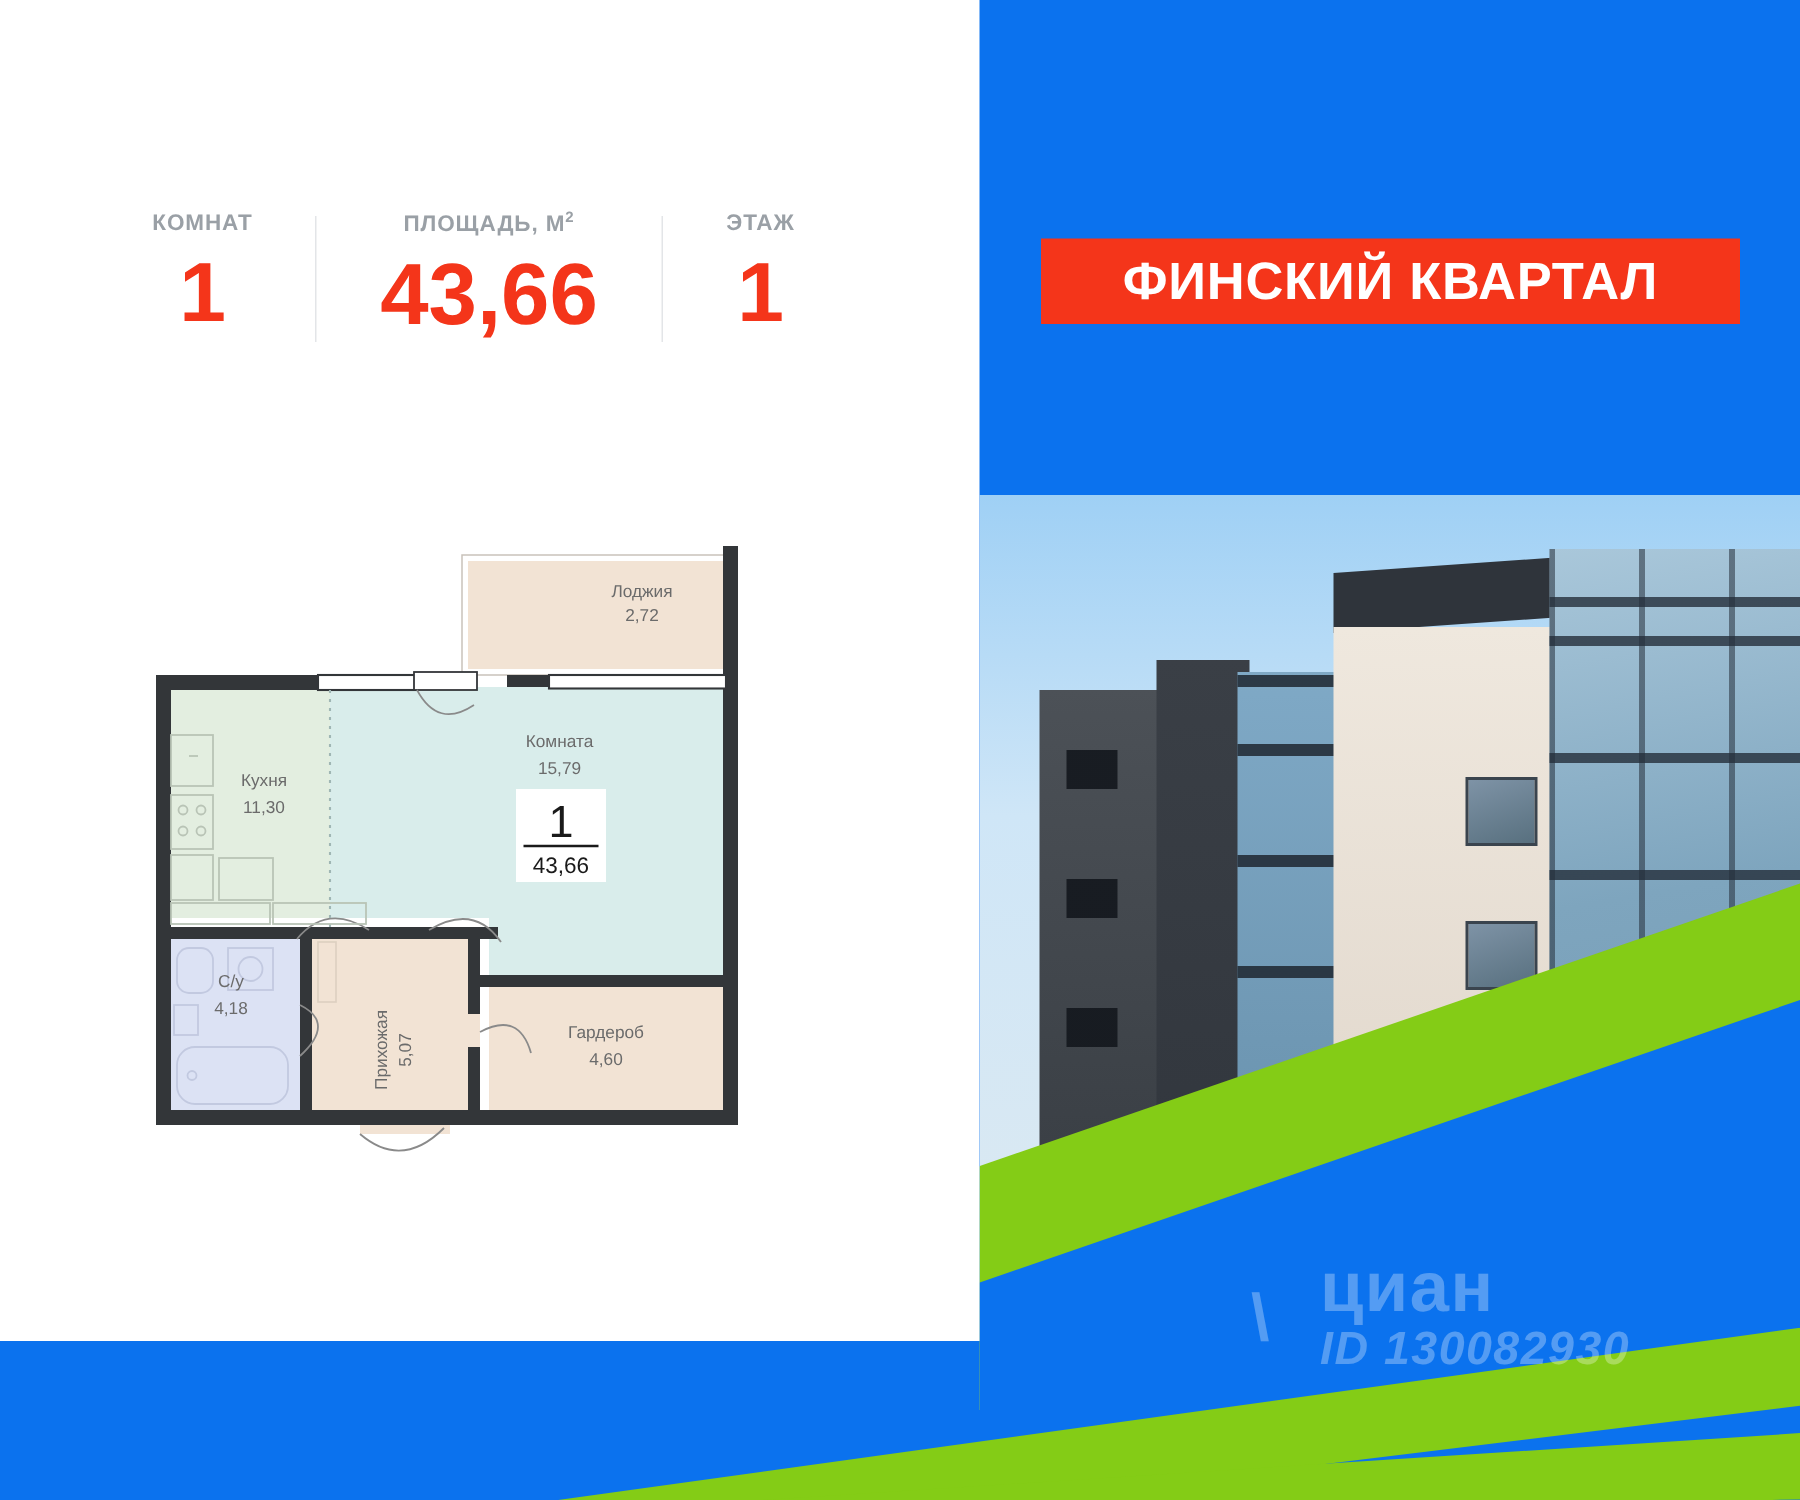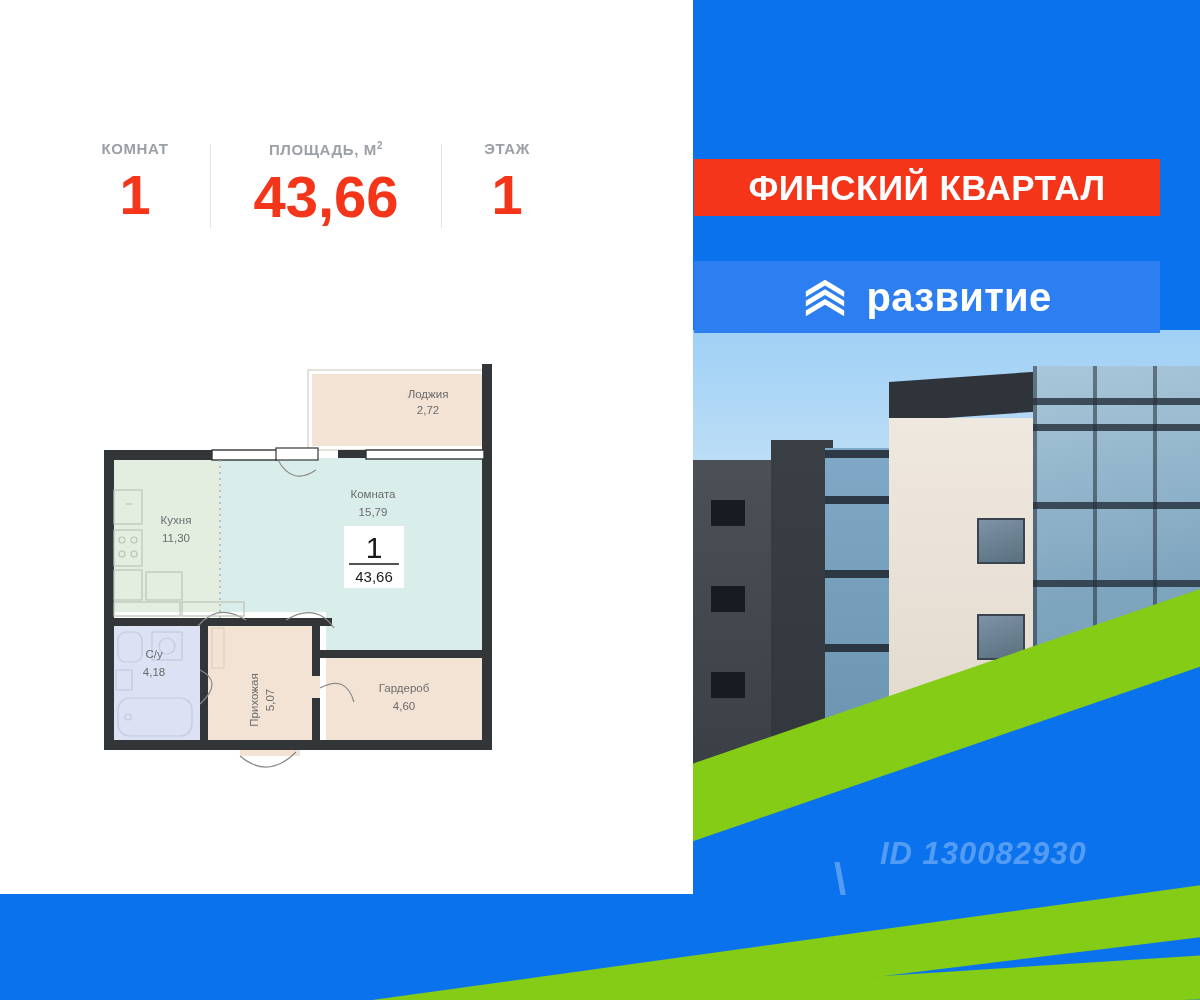--- a/index.html
+++ b/index.html
@@ -188,21 +188,20 @@
   }
   .logo-blue span{
     color:#fff; font-size:40px; font-weight:700; letter-spacing:.3px;
   }
 
   
   .card{
     position:absolute;
     left:0; top:0; width:653px; height:894px;
     background:#ffffff;
-    padding-left:40px;
   }
 
   
   .stats{
     position:absolute; left:60px; top:140px;
     width:540px; height:110px;
     display:flex; align-items:flex-start;
   }
   .stat{
     display:flex; flex-direction:column; align-items:center;
@@ -274,35 +273,28 @@
     </div>
     <div class="green-stripe-photo"></div>
     <div class="blue-stripe-photo"></div>
   </div>
 
   <div class="green-ray-a"></div>
   <div class="green-ray-b"></div>
 
   <div class="watermark">
     <div class="wm-mark">\</div>
+    <div class="wm-brand">циан</div>
     <div class="wm-id">ID 130082930</div>
   </div>
 
   <div class="logo-red">
     <span>ФИНСКИЙ КВАРТАЛ</span>
   </div>
 
-  <div class="logo-blue">
-    <svg class="chev" viewBox="0 0 48 48" aria-hidden="true">
-      <path d="M4 18 L24 6 L44 18 L44 24 L24 12 L4 24 Z" fill="#ffffff"></path>
-      <path d="M4 28 L24 16 L44 28 L44 34 L24 22 L4 34 Z" fill="#ffffff"></path>
-      <path d="M4 38 L24 26 L44 38 L44 44 L24 32 L4 44 Z" fill="#ffffff"></path>
-    </svg>
-    <span>развитие</span>
-  </div>
 
   <div class="card">
 
     <div class="stats">
 
       <div class="stat stat-rooms">
         <div class="stat-label">КОМНАТ</div>
         <div class="stat-value v-lg">1</div>
       </div>
 

